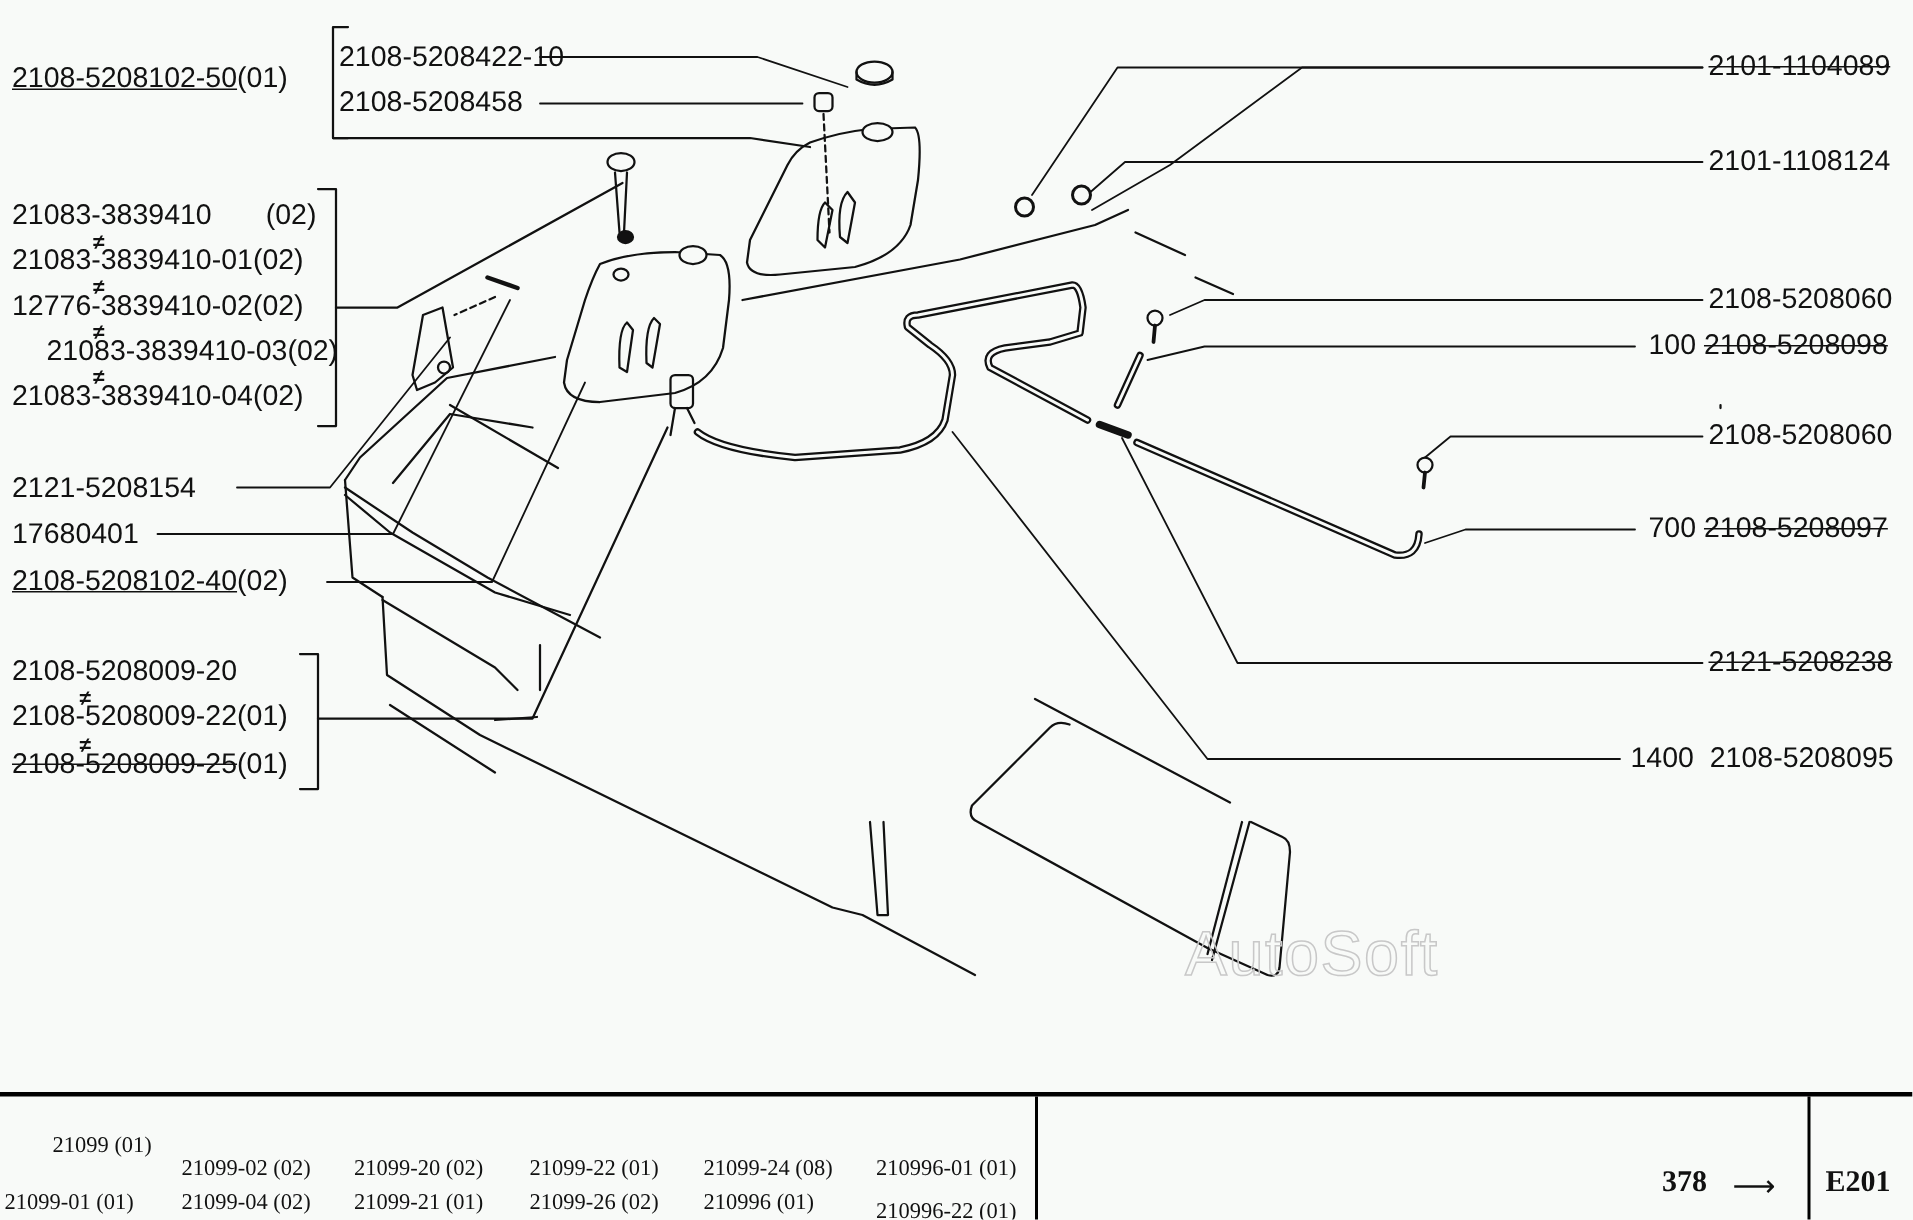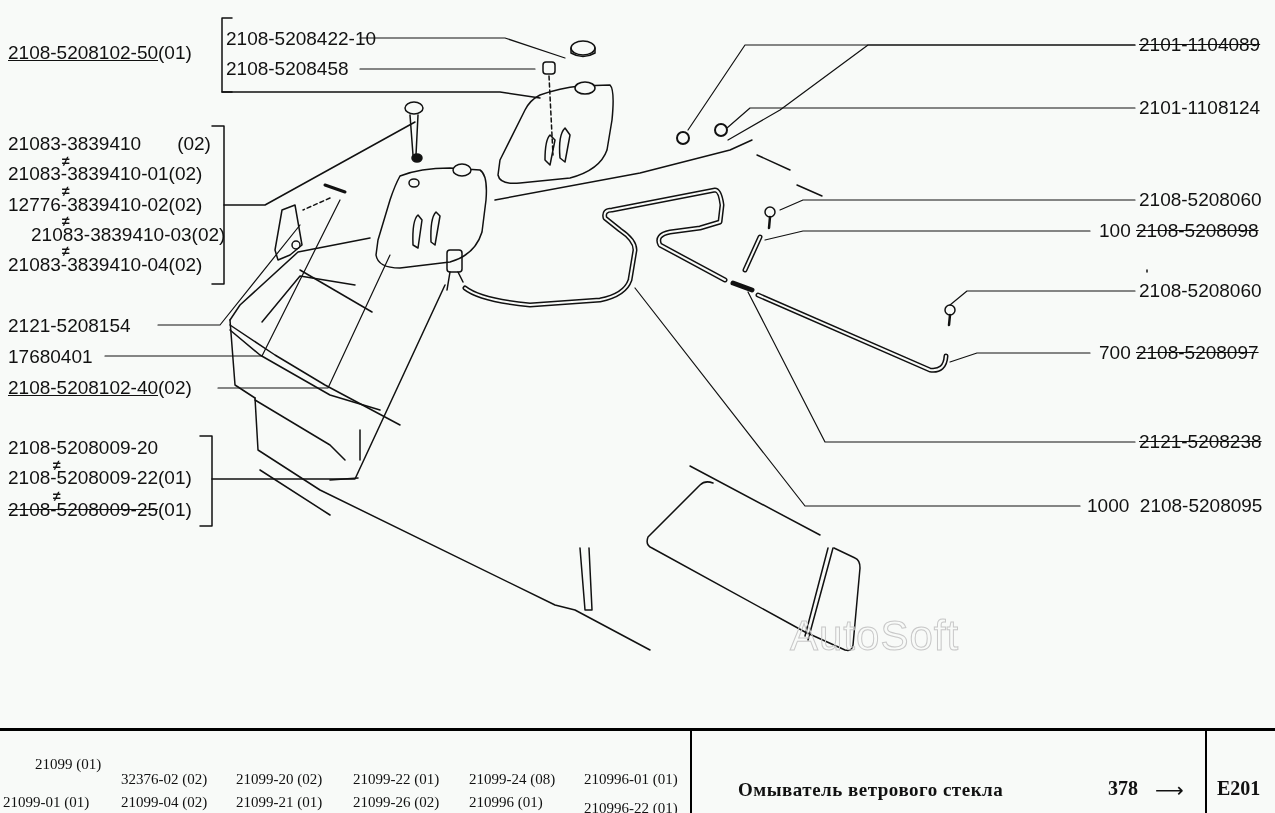--- a/index.html
+++ b/index.html
@@ -169,37 +169,36 @@
 <div class="neq" style="left:53px;top:489px;">≠</div>
 <div class="lbl" style="left:8px;top:499px;"><span class="s">2108-5208009-25</span><span>(01)</span></div>
 
 <div class="lbl" style="left:1139px;top:34px;"><span class="s">2101-1104089</span></div>
 <div class="lbl" style="left:1139px;top:97px;"><span>2101-1108124</span></div>
 <div class="lbl" style="left:1139px;top:189px;"><span>2108-5208060</span></div>
 <div class="lbl" style="left:1099px;top:220px;"><span>100</span> <span class="s">2108-5208098</span></div>
 <div class="lbl" style="left:1139px;top:280px;"><span>2108-5208060</span></div>
 <div class="lbl" style="left:1099px;top:342px;"><span>700</span> <span class="s">2108-5208097</span></div>
 <div class="lbl" style="left:1139px;top:431px;"><span class="s">2121-5208238</span></div>
-<div class="lbl" style="left:1087px;top:495px;"><span>1000</span>&nbsp;&nbsp;<span>2108-5208095</span></div>
+<div class="lbl" style="left:1087px;top:495px;"><span>1400</span>&nbsp;&nbsp;<span>2108-5208095</span></div>
 
 <div class="watermark">AutoSoft</div>
 
 <div class="footer">
   <div class="fcell" style="left:3px;top:24px;margin-left:32px;">21099 (01)</div>
   <div class="fcell" style="left:3px;top:62px;">21099-01 (01)</div>
-  <div class="fcell" style="left:121px;top:39px;">32376-02 (02)</div>
+  <div class="fcell" style="left:121px;top:39px;">21099-02 (02)</div>
   <div class="fcell" style="left:121px;top:62px;">21099-04 (02)</div>
   <div class="fcell" style="left:236px;top:39px;">21099-20 (02)</div>
   <div class="fcell" style="left:236px;top:62px;text-align:right;">21099-21 (01)</div>
   <div class="fcell" style="left:353px;top:39px;">21099-22 (01)</div>
   <div class="fcell" style="left:353px;top:62px;">21099-26 (02)</div>
   <div class="fcell" style="left:469px;top:39px;">21099-24 (08)</div>
   <div class="fcell" style="left:469px;top:62px;">210996 (01)</div>
   <div class="fcell" style="left:584px;top:39px;">210996-01 (01)</div>
   <div class="fcell" style="left:584px;top:68px;">210996-22 (01)</div>
 
   <div class="vline" style="left:690px;"></div>
-  <div class="title">Омыватель ветрового стекла</div>
   <div class="page">378</div>
   <div class="arrow">⟶</div>
   <div class="vline" style="left:1205px;"></div>
   <div class="code">E201</div>
 </div>
 
 </body></html>

